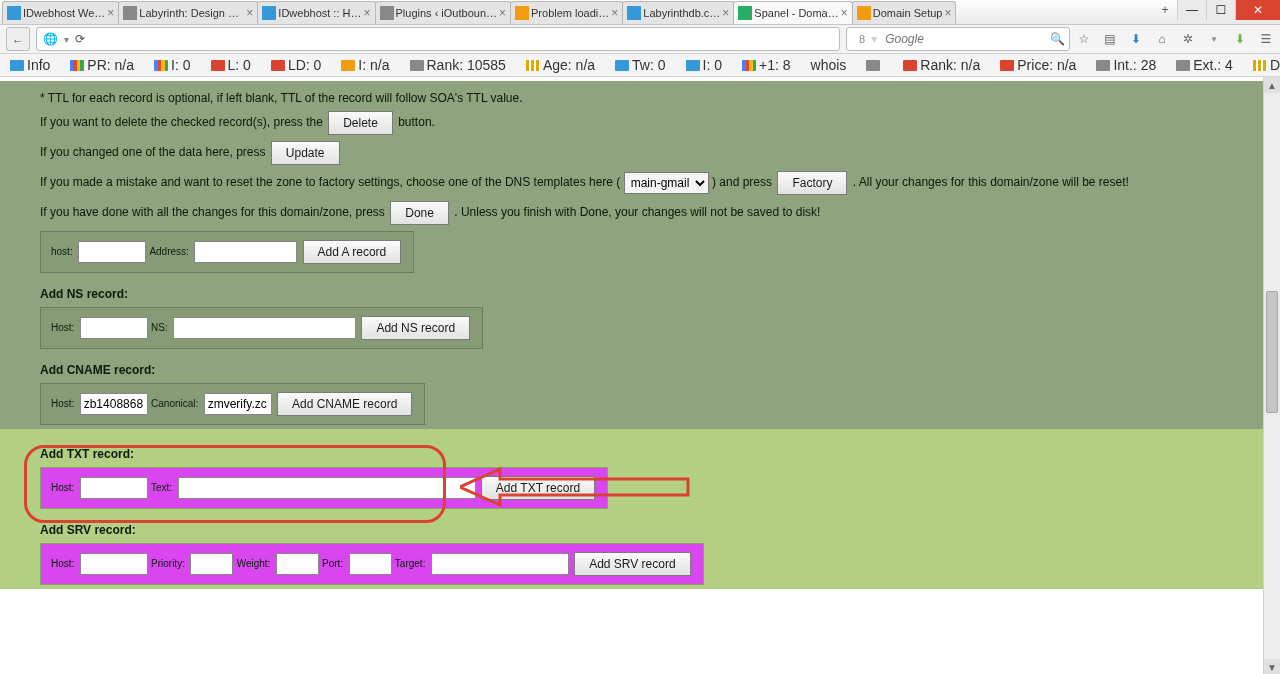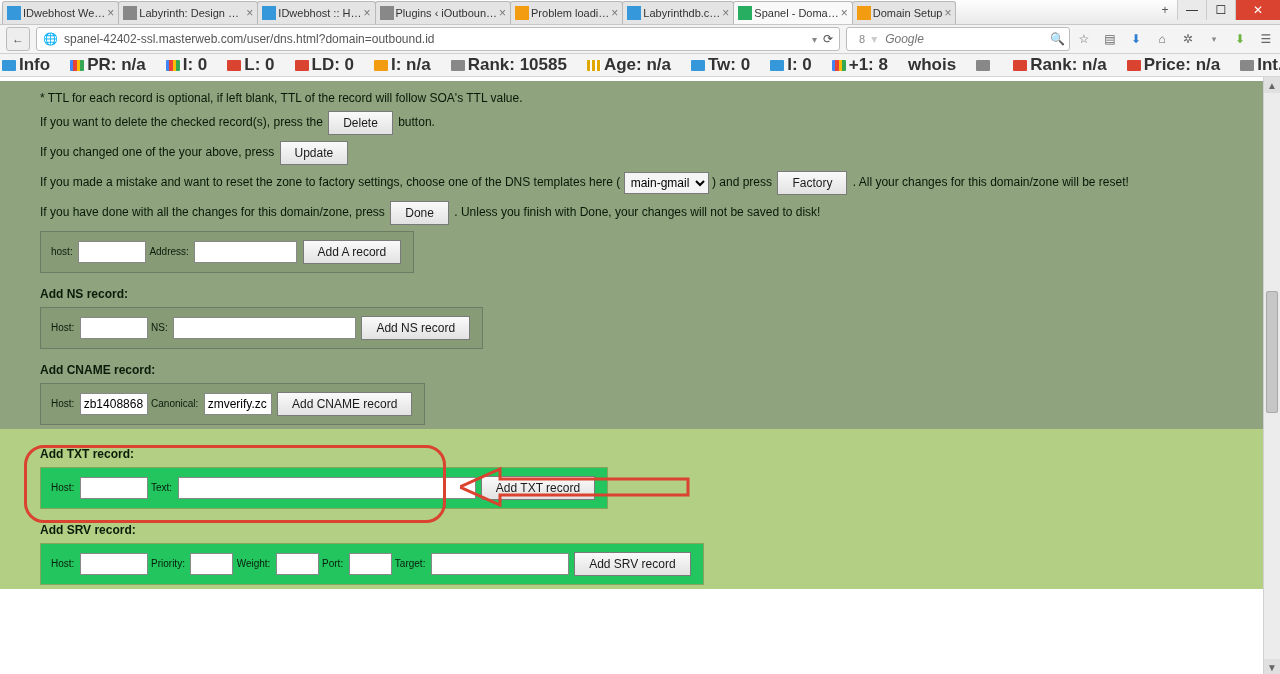--- a/index.html
+++ b/index.html
@@ -18,41 +18,41 @@
 .locbar{height:28px;background:#f4f4f4;border-bottom:1px solid #d0d0d0;display:flex;align-items:center;padding:0 6px;gap:6px;}
 .navbtn{width:22px;height:22px;border:1px solid #bcbcbc;border-radius:3px;background:#eee;display:flex;align-items:center;justify-content:center;color:#555;}
 .urlbox{flex:1;height:22px;border:1px solid #bcbcbc;border-radius:3px;display:flex;align-items:center;padding:0 6px;gap:6px;font-size:12px;color:#555;background:#fff;}
 .urlbox .globe{color:#888;}
 .urltext{flex:1;white-space:nowrap;overflow:hidden;}
 .dropdown-arrow{color:#888;font-size:10px;}
 .searchbox{width:210px;height:22px;border:1px solid #bcbcbc;border-radius:3px;display:flex;align-items:center;padding:0 6px;gap:6px;background:#fff;}
 .searchbox input{border:none;outline:none;flex:1;font-size:12px;color:#888;background:transparent;font-style:italic;}
 .righticons{display:flex;align-items:center;gap:10px;color:#666;}
 .righticons span{width:16px;text-align:center;}
-.bm-toolbar{height:22px;background:#f4f4f4;border-bottom:1px solid #d5d5d5;display:flex;align-items:center;gap:6px;padding:0 0;font-size:17px;white-space:nowrap;overflow:hidden;font-weight:bold;}
+.bm-toolbar{height:22px;background:#f4f4f4;border-bottom:1px solid #d5d5d5;display:flex;align-items:center;gap:6px;padding:0 8px;font-size:14px;white-space:nowrap;overflow:hidden;}
 .bm-item{display:flex;align-items:center;gap:3px;color:#333;padding:0 2px;}
 .bm-sep{width:1px;height:14px;background:#c0c0c0;margin:0 2px;}
 .chip{display:inline-block;width:14px;height:11px;border-radius:1px;}
 .fav-g{background:linear-gradient(90deg,#4285F4 0 25%,#EA4335 0 50%,#FBBC05 0 75%,#34A853 0);}
 .fav-red{background:#d9432f;}
 .fav-orange{background:#f39c12;}
 .fav-blue{background:#3498db;}
 .fav-gray{background:#888;}
 .fav-green{background:#27ae60;}
 .fav-bars{background:repeating-linear-gradient(90deg,#e0a800 0 3px,#fff 3px 5px);}
 
 .viewport{position:relative;height:598px;overflow:hidden;}
 .page{position:absolute;left:0;right:16px;top:0;padding:4px 0 20px 0;}
 .strip{padding:4px 0 4px 40px;}
 .strip.upper{background:#8fa37e;}
 .strip.lower{background:#b2cf83;}
 .note{font-size:12px;color:#071a07;margin:6px 0;}
 .heading{font-weight:bold;font-size:12px;color:#0a1c0a;margin:14px 0 6px;}
 .formbox{display:inline-block;border:1px solid #6d7a64;background:#879b77;padding:8px 10px;}
-.strip.lower .formbox{background:#22c55e;border-color:#86a55c;}
+.strip.lower .formbox{background:#d946ef;border-color:#86a55c;}
 .lbl{font-size:10px;color:#0a1c0a;margin-right:2px;}
 input.txt{height:20px;border:1px solid #888;padding:0 3px;font-size:12px;vertical-align:middle;background:#fff;}
 input.txt.s{width:60px;}
 input.txt.m{width:95px;}
 input.txt.l{width:175px;}
 input.txt.xl{width:290px;}
 button.act,.btn{height:24px;padding:0 14px;border:1px solid #7a7a7a;background:linear-gradient(#fafafa,#e2e2e2);font-size:12px;color:#1a1a1a;vertical-align:middle;cursor:pointer;margin:0 2px;}
 select.sel{height:22px;border:1px solid #7a7a7a;background:#f4f4f4;font-size:12px;vertical-align:middle;padding:0 2px;}
 
 .anno-box{position:absolute;border:3px solid #d9432f;border-radius:20px;pointer-events:none;}
@@ -117,21 +117,20 @@
     <div class="win-btn">—</div>
     <div class="win-btn">☐</div>
     <div class="win-btn close">✕</div>
   </div>
 </div>
 
 <div class="locbar">
   <div class="navbtn">←</div>
   <div class="urlbox">
     <span class="globe">🌐</span>
-    <span class="urltext">spanel-42402-ssl.masterweb.com/user/dns.html?domain=outbound.id</span>
     <span class="dropdown-arrow">▾</span>
     <span>⟳</span>
   </div>
   <div class="searchbox">
     <span class="chip fav-g" style="width:14px;height:14px;border-radius:2px;"></span>
     <span style="color:#888;font-size:11px;">8</span>
     <span style="color:#ccc;">▾</span>
     <input placeholder="Google" style="">
     <span style="color:#888;">🔍</span>
   </div>
@@ -249,21 +248,21 @@
     <div class="strip upper">
       <div class="note">* TTL for each record is optional, if left blank, TTL of the record will follow SOA's TTL value.</div>
 
       <div class="note">
         <span>If you want to delete the checked record(s), press the </span>
         <button class="act">Delete</button>
         <span> button.</span>
       </div>
 
       <div class="note">
-        <span>If you changed one of the your above, press </span>
+        <span>If you changed one of the data here, press </span>
         <button class="act">Update</button>
       </div>
 
       <div class="note">
         <span>If you made a mistake and want to reset the zone to factory settings, choose one of the DNS templates here ( </span>
         <select class="sel"><option>main-gmail</option></select>
         <span> ) and press </span>
         <button class="act">Factory</button>
         <span>. All your changes for this domain/zone will be reset!</span>
       </div>

